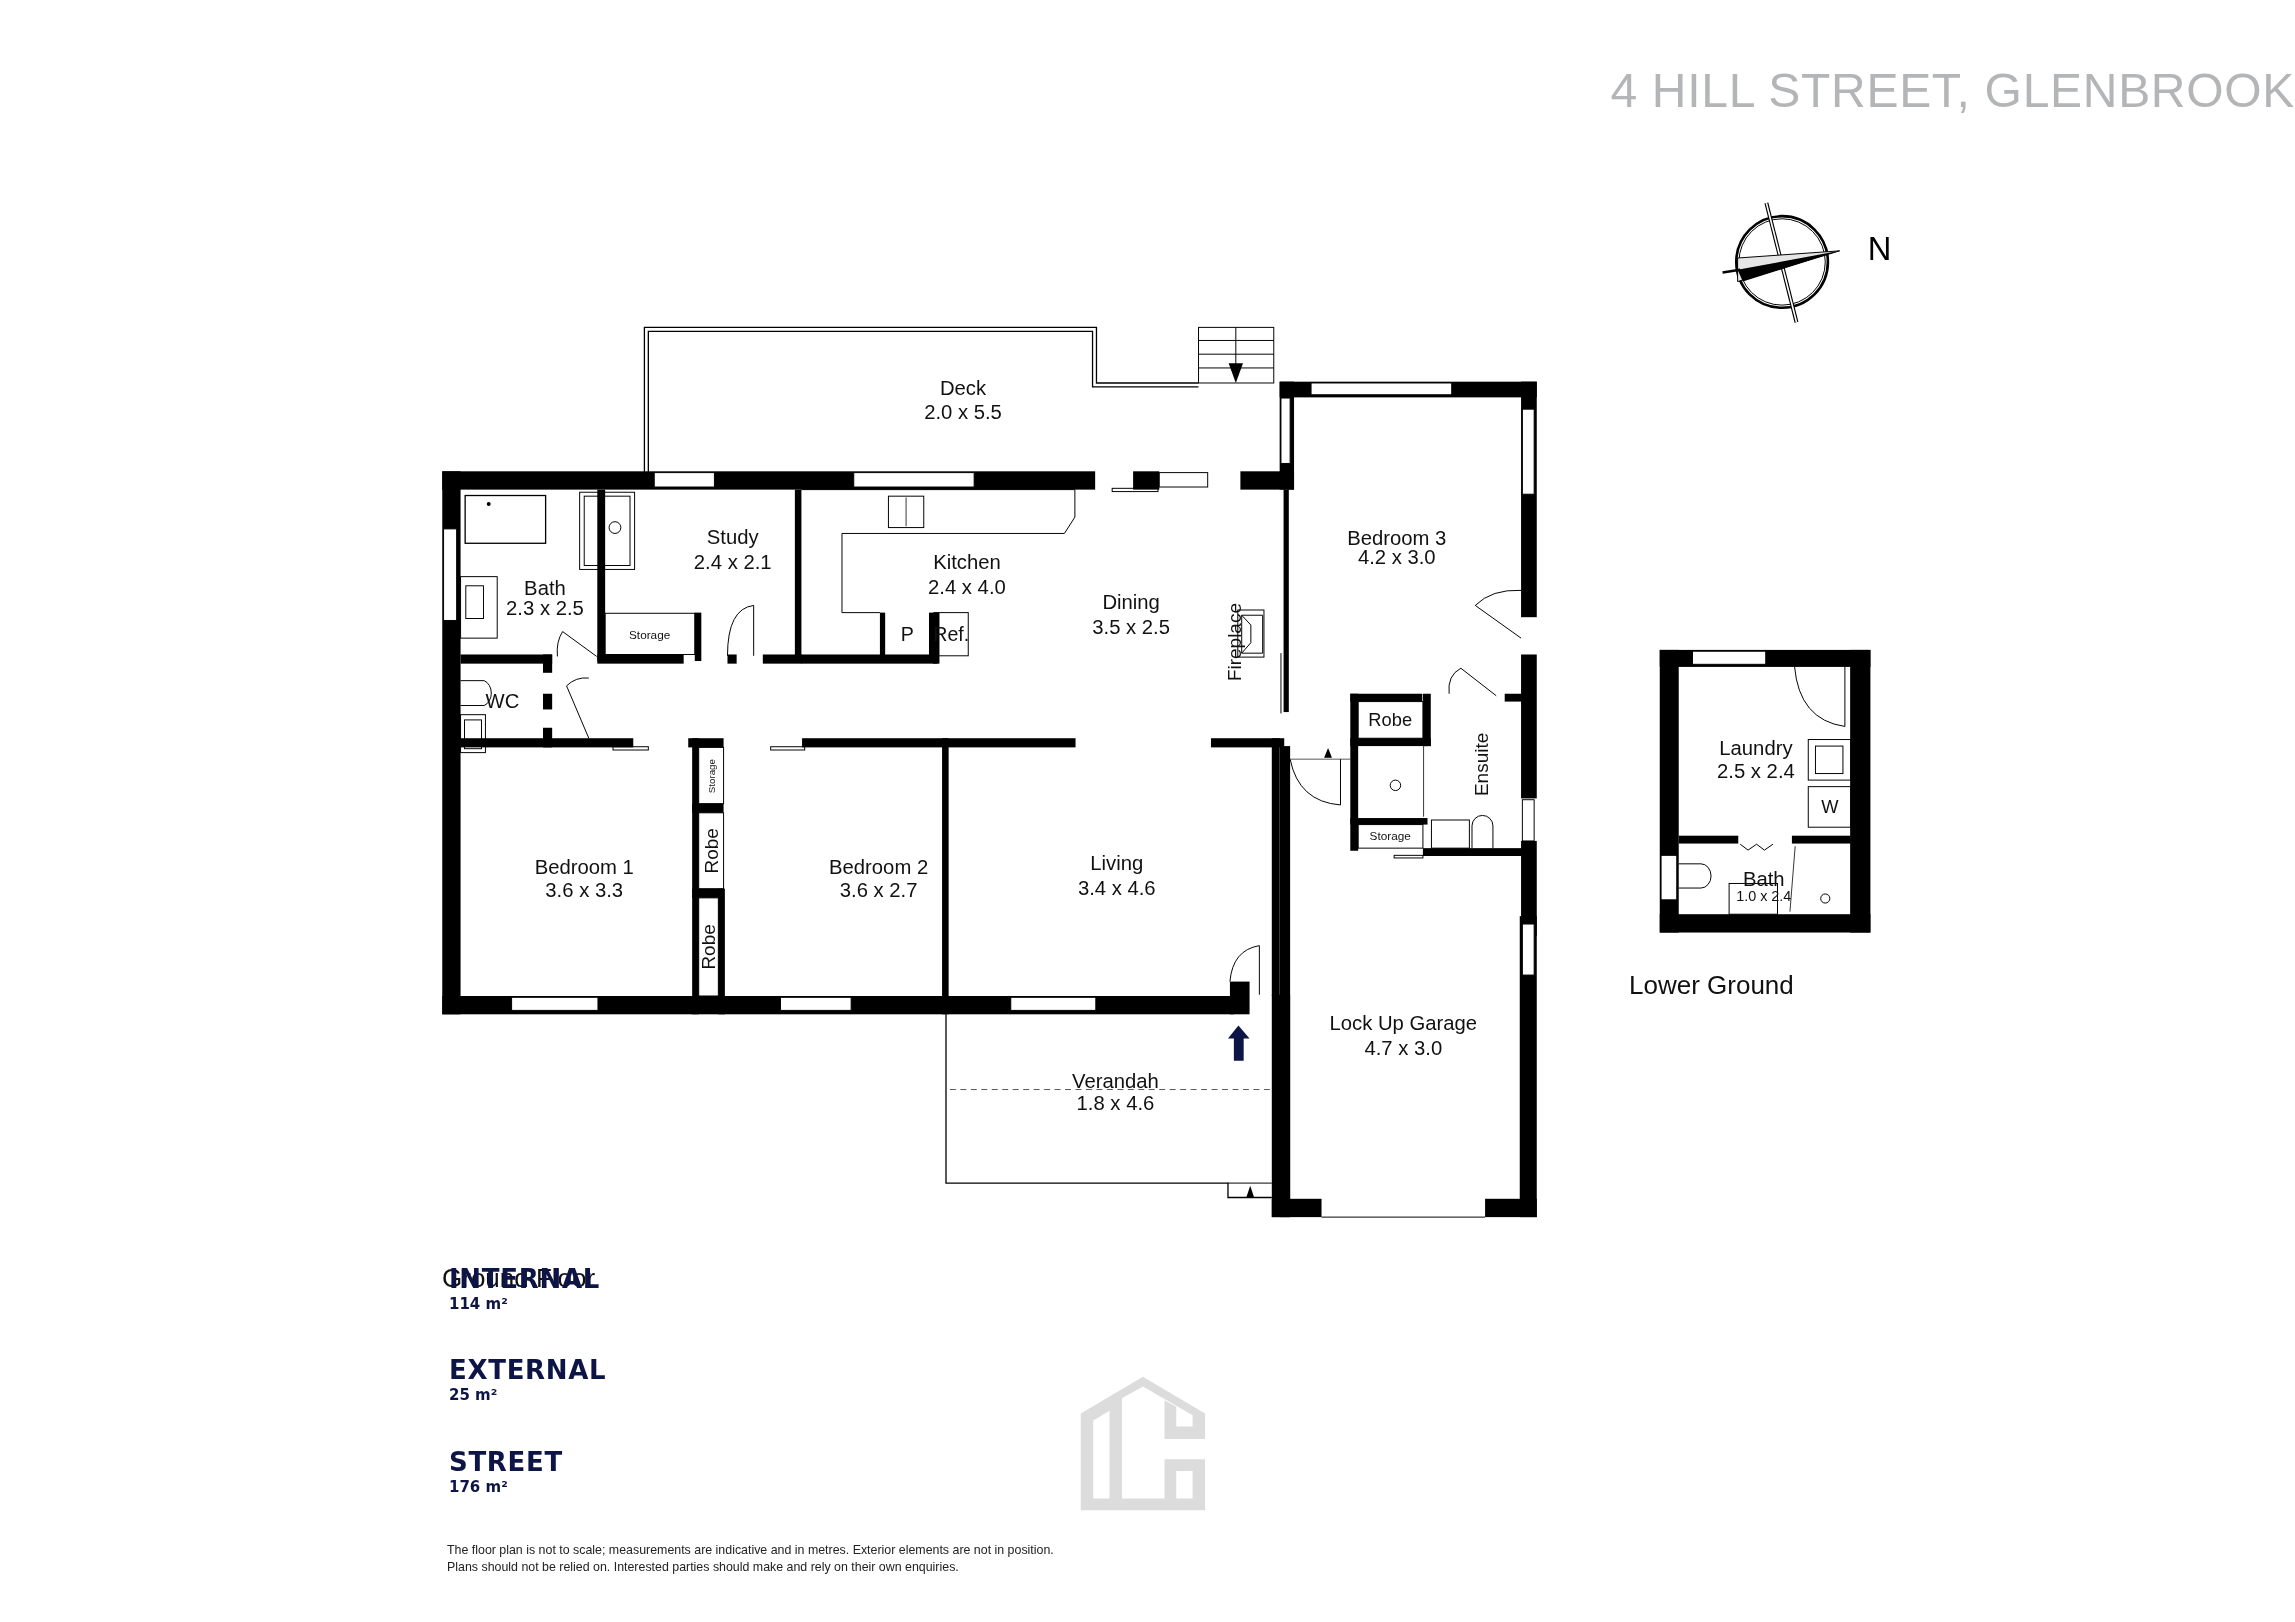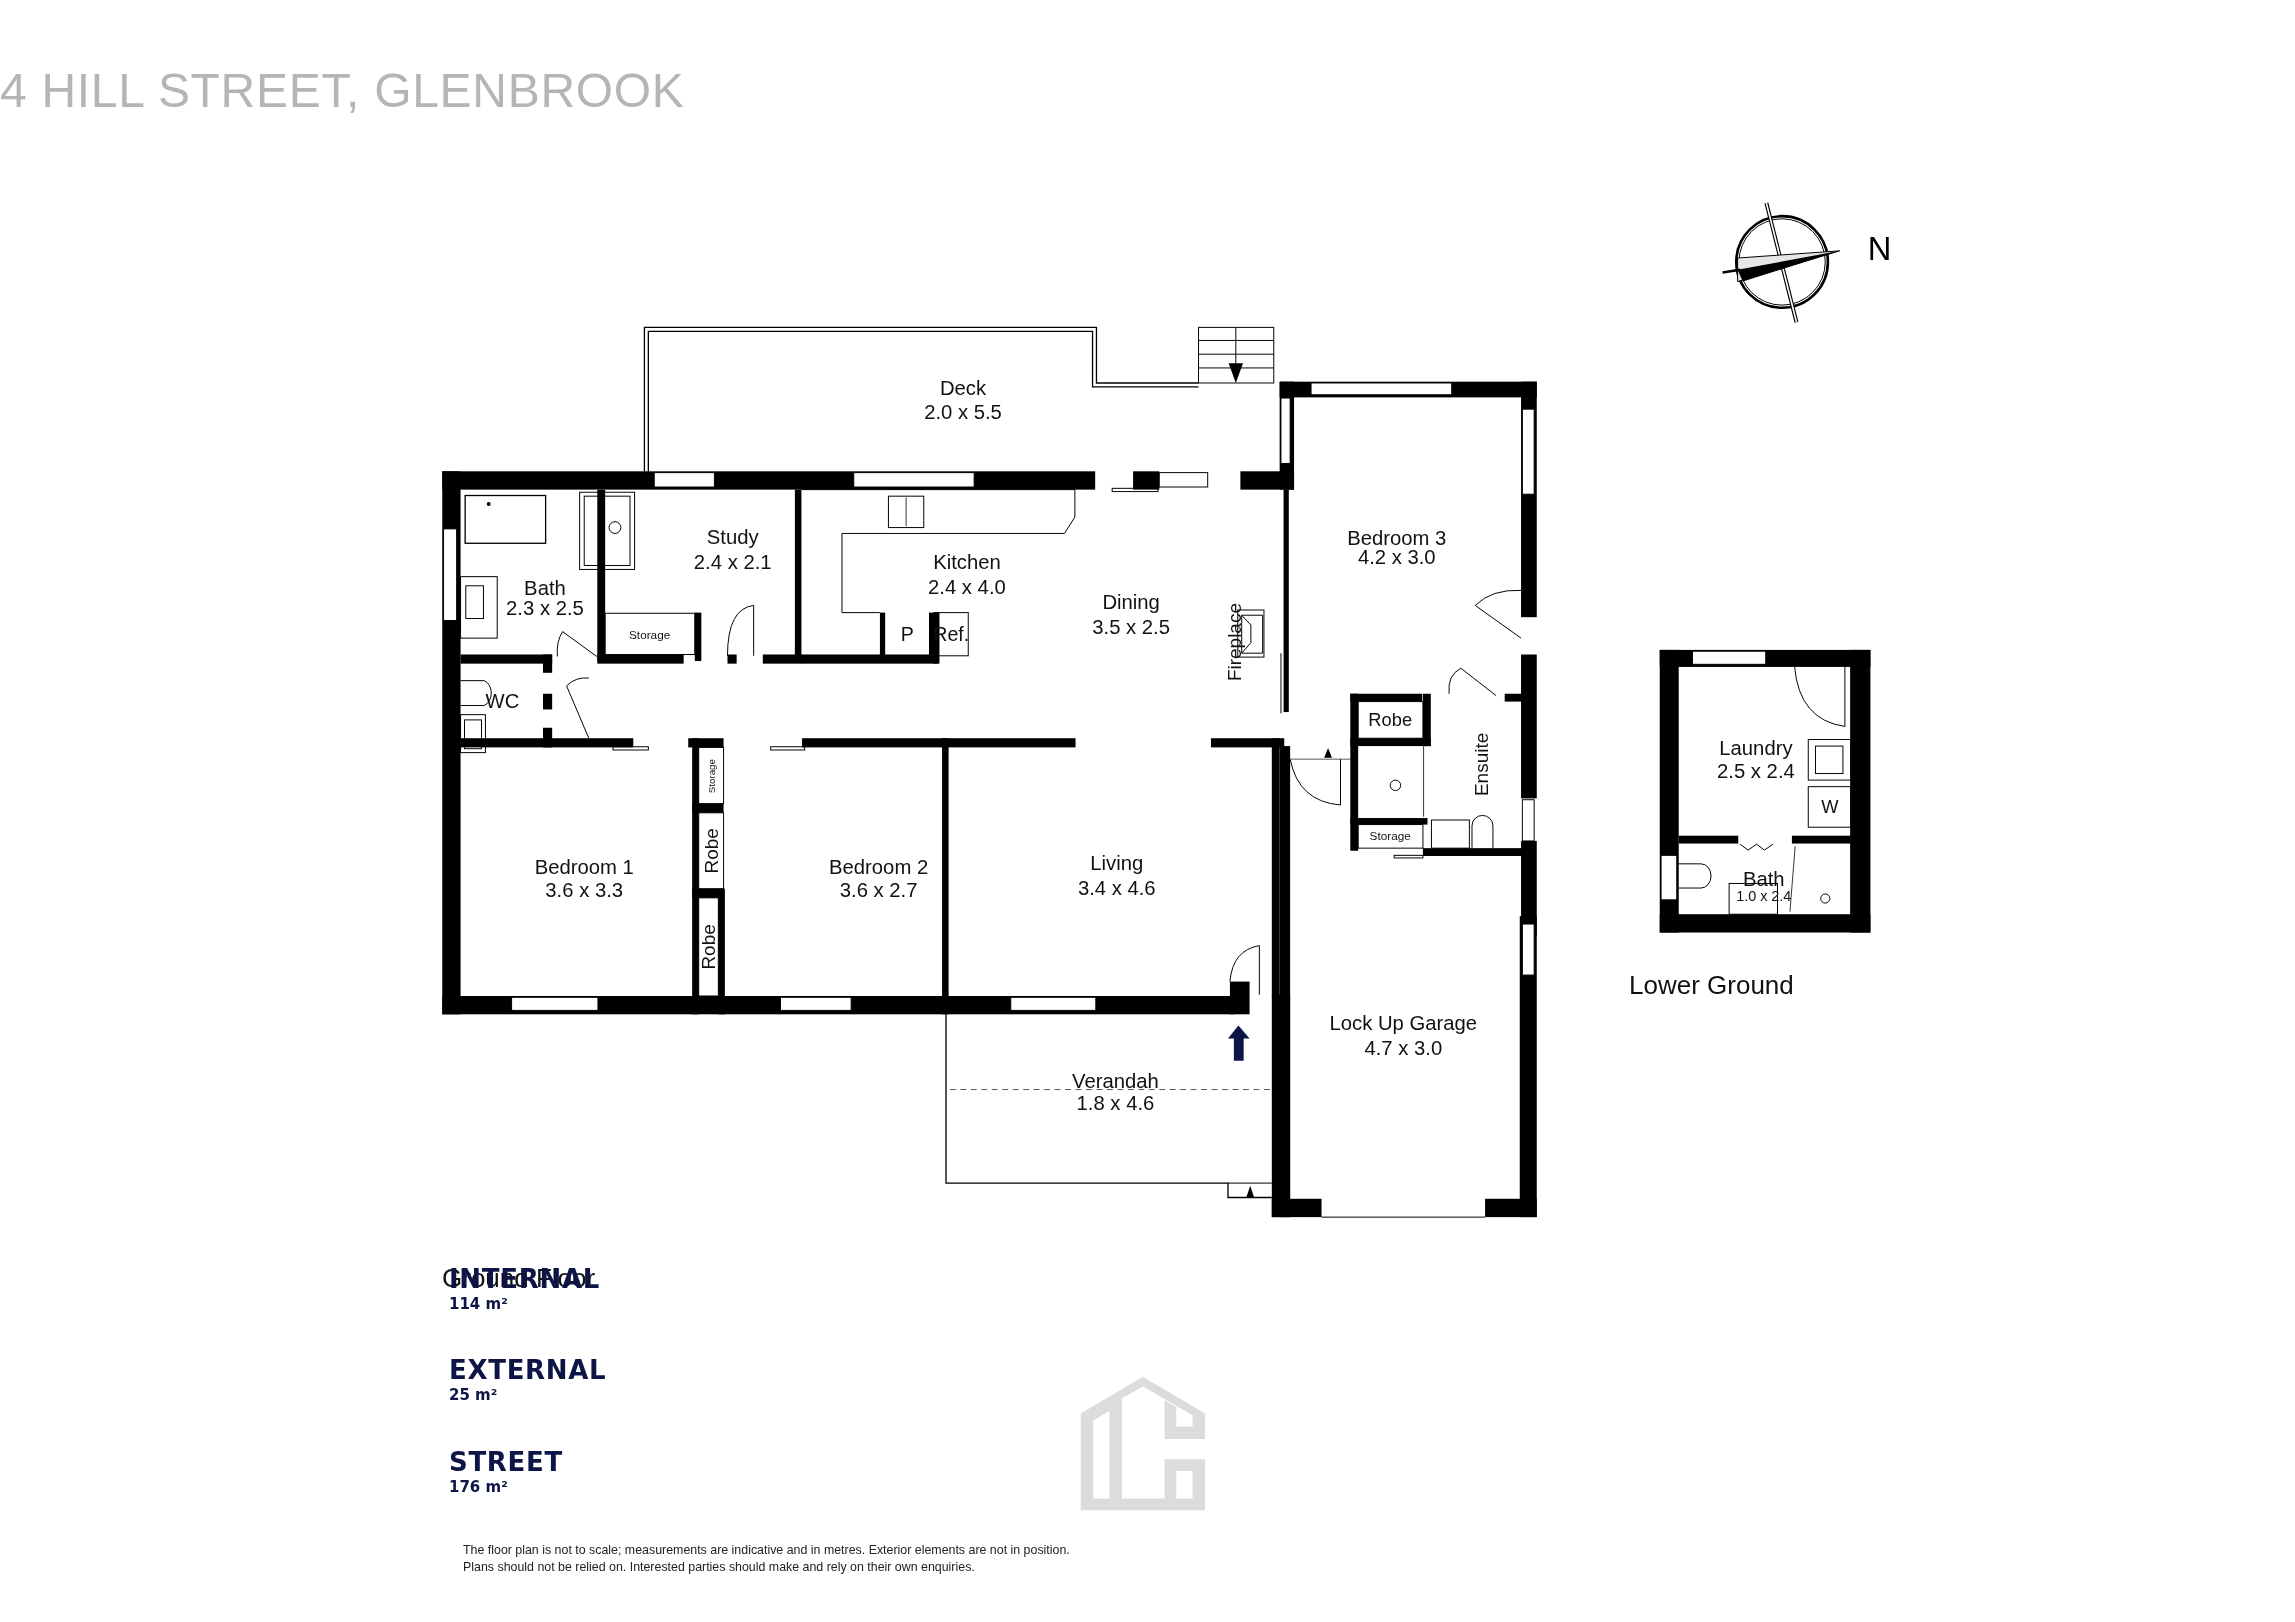--- a/index.html
+++ b/index.html
@@ -3,26 +3,26 @@
 <meta charset="utf-8">
 <style>
   html, body { margin:0; padding:0; background:#ffffff; }
   body { width:2295px; height:1623px; position:relative; overflow:hidden; font-family:"Liberation Sans", sans-serif; }
   svg { position:absolute; left:0; top:0; }
   .wall { fill:#000; }
   .thin { fill:none; stroke:#000; stroke-width:2; }
   .thin1 { fill:none; stroke:#000; stroke-width:1.5; }
   .win { fill:#fff; stroke:#000; stroke-width:1.5; }
   .rlabel { font-family:"Liberation Sans", sans-serif; fill:#111; text-anchor:middle; }
-  .title { position:absolute; left:0; width:2295px; top:63px; text-align:left; font-size:48px; color:#b4b5b7; letter-spacing:0.7px; font-family:"Liberation Sans", sans-serif; }
+  .title { position:absolute; left:0; width:2295px; top:63px; text-align:right; font-size:48px; color:#b4b5b7; letter-spacing:0.7px; font-family:"Liberation Sans", sans-serif; }
   .floor-name { position:absolute; font-size:26px; color:#111; font-family:"Liberation Sans", sans-serif; }
   .area { position:absolute; left:449px; color:#0d1547; font-family:"DejaVu Sans", sans-serif; }
   .area .k { font-weight:bold; font-size:26px; letter-spacing:0.7px; display:block; }
   .area .v { font-weight:bold; font-size:15px; display:block; margin-top:1.3px; }
-  .disclaimer { position:absolute; left:447px; top:1542px; font-size:12.4px; color:#222; line-height:17px; font-family:"Liberation Sans", sans-serif;margin-left:16px; }
+  .disclaimer { position:absolute; left:447px; top:1542px; font-size:12.4px; color:#222; line-height:17px; font-family:"Liberation Sans", sans-serif; }
 </style>
 </head>
 <body>
 
 <div class="title">4 HILL STREET, GLENBROOK</div>
 
 <svg width="2295" height="1623" viewBox="0 0 3508 2480">
 
   <g>
     <circle cx="2724" cy="400" r="70" fill="none" stroke="#000" stroke-width="4"></circle>

